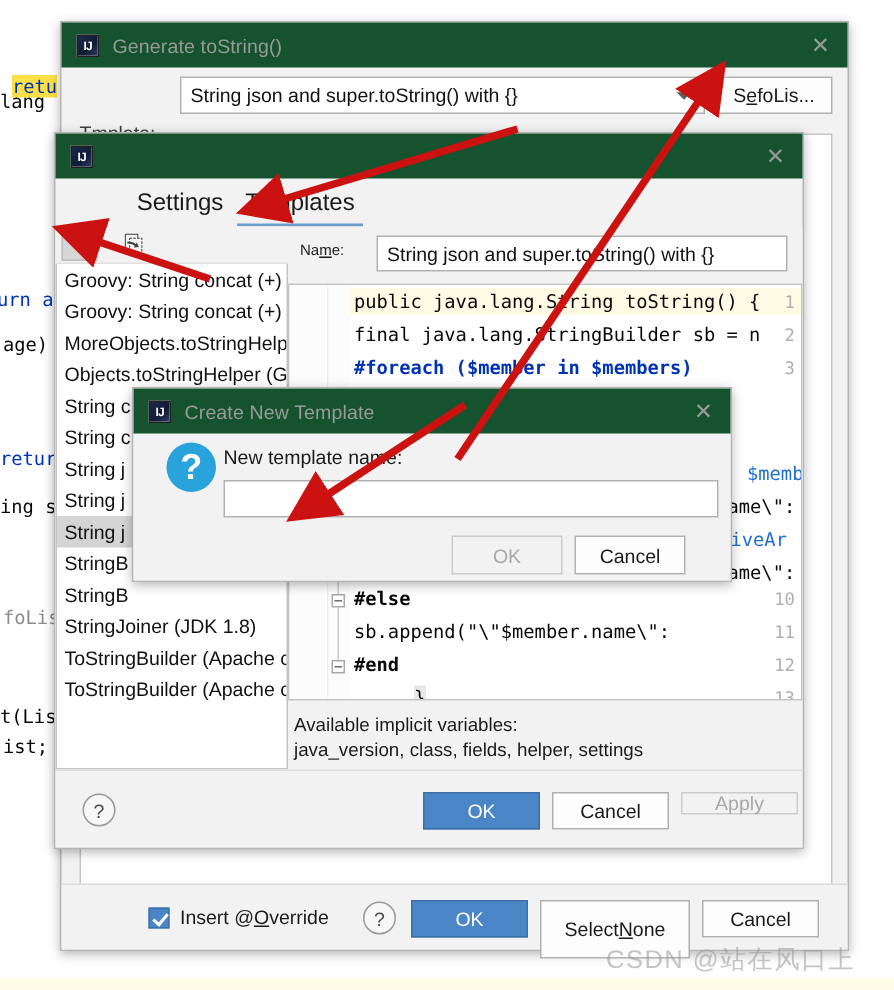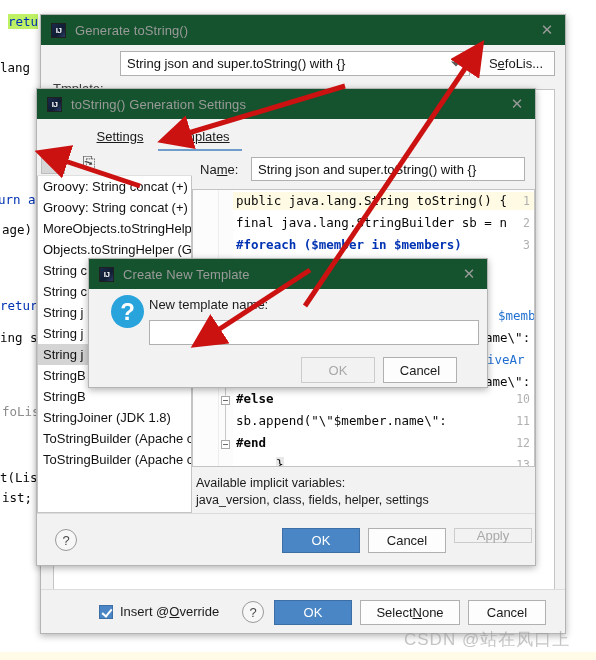--- a/index.html
+++ b/index.html
@@ -23,21 +23,21 @@
   }
   .code-line {
     position: absolute;
     font-family: "DejaVu Sans Mono", monospace;
     font-size: 12.5px;
     white-space: pre;
     color: #0033b3;
   }
   .code-line.plain { color: #080808; }
   .code-line.grey { color: #8c8c8c; }
-  .code-hl { background: #bef264; }
+  .code-hl { background: #fde047; margin-top: 36px; }
 
   
   .dlg {
     position: absolute;
     background: #f2f2f2;
     border: 1px solid #b4b4b4;
     box-shadow: 0 2px 7px rgba(0,0,0,0.30);
   }
   .dlg-title {
     position: relative;
@@ -125,22 +125,22 @@
   .help-circle {
     width: 22px; height: 22px; border-radius: 50%; border: 1px solid #9a9a9a;
     color: #4a4a4a; font-size: 13px; display: flex; align-items: center;
     justify-content: center; background: #f7f7f7;
   }
 
   
   #dlg-settings { left: 36px; top: 88px; width: 500px; height: 478px; }
   .tabs { position: absolute; left: 0; top: 32px; width: 100%; height: 30px; }
   .tab {
-    position: absolute; top: 0; height: 30px; font-size: 13px; color: #1a1a1a;
-    display: flex; align-items: center; justify-content: center; cursor: default; text-decoration: underline;
+    position: absolute; top: 0; height: 30px; font-size: 16px; color: #1a1a1a;
+    display: flex; align-items: center; justify-content: center; cursor: default;
   }
   .tab.active::after {
     content: ""; position: absolute; left: 0; right: 0; bottom: 0;
     height: 2px; background: #6f9dcb;
   }
   #tab-settings { left: 50px; width: 66px; }
   #tab-templates { left: 121px; width: 84px; }
 
   .settings-content {
     position: absolute; left: 0px; top: 62px; right: 0px; bottom: 52px;
@@ -163,21 +163,21 @@
   }
   .list-item {
     height: 21px; line-height: 21px; padding-left: 5px;
     font-size: 13px; color: #111; white-space: nowrap; overflow: hidden;
     cursor: default;
   }
   .list-item.selected { background: #d4d4d4; }
 
   .right-pane { flex: 1; position: relative; background: #f2f2f2; }
   .name-row { position: relative; height: 38px; }
-  .name-label { position: absolute; left: 8px; top: 11px; font-size: 13px; color: #1a1a1a; }
+  .name-label { position: absolute; left: 8px; top: 11px; font-size: 10px; color: #1a1a1a; }
   .name-label u { text-decoration: underline; }
   .name-input {
     position: absolute; left: 59px; top: 6px; right: 10px; height: 24px;
     background: #ffffff; border: 1px solid #b0b0b0;
     font-size: 13px; color: #111; padding: 3px 6px; display: flex; align-items: center;
   }
 
   .editor {
     position: absolute; left: 0; top: 38px; right: 0; bottom: 46px;
     background: #ffffff; border: 1px solid #c4c4c4; overflow: hidden;
@@ -242,21 +242,21 @@
   #create-cancel { position: absolute; left: 294px; top: 98px; width: 74px; height: 26px; }
 
   
   #set-help { position: absolute; left: 18px; top: 15px; }
   #set-ok { position: absolute; left: 245px; top: 14px; width: 78px; height: 25px; }
   #set-cancel { position: absolute; left: 331px; top: 14px; width: 78px; height: 25px; }
   #set-apply { position: absolute; left: 417px; top: 14px; width: 78px; height: 15px; }
 
   #gen-help { position: absolute; left: 201px; top: 11px; }
   #gen-ok { position: absolute; left: 233px; top: 10px; width: 78px; height: 25px; }
-  #gen-selnone { position: absolute; left: 319px; top: 10px; width: 100px; height: 25px; }
+  #gen-selnone { position: absolute; left: 319px; top: 10px; width: 100px; height: 39px; }
   #gen-cancel { position: absolute; left: 427px; top: 10px; width: 78px; height: 25px; }
 
   
   .arrows { position: absolute; left: 0; top: 0; width: 596px; height: 660px; pointer-events: none; }
 
   
   .watermark {
     position: absolute; left: 404px; top: 628px;
     font-size: 17px; color: rgba(150,150,150,0.55);
     font-family: "Liberation Sans", sans-serif; letter-spacing: 1px;
@@ -319,21 +319,20 @@
             <span>one</span>
           </div>
         <div class="btn" id="gen-cancel">Cancel</div>
       </div>
     </div>
   </div>
 
   <div class="dlg" id="dlg-settings">
     <div class="dlg-title">
       <span class="ij-logo"></span>
-      <span class="dlg-title-text">toString() Generation Settings</span>
       <span class="dlg-close">✕</span>
     </div>
 
     <div class="tabs">
       <div class="tab" id="tab-settings">Settings</div>
       <div class="tab active" id="tab-templates">Templates</div>
     </div>
 
     <div class="settings-content">
 

